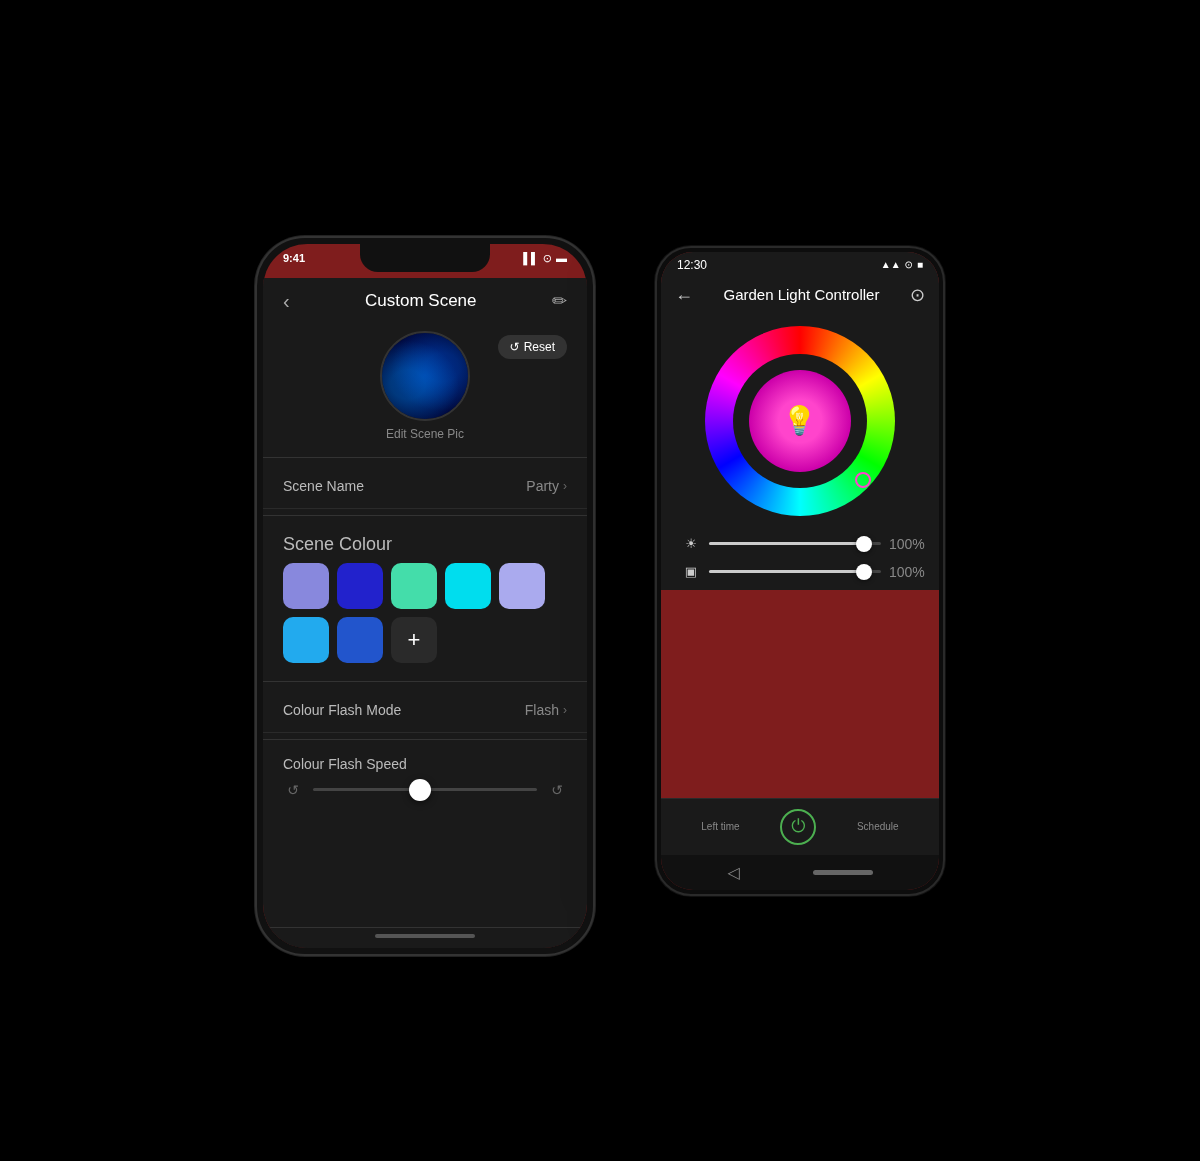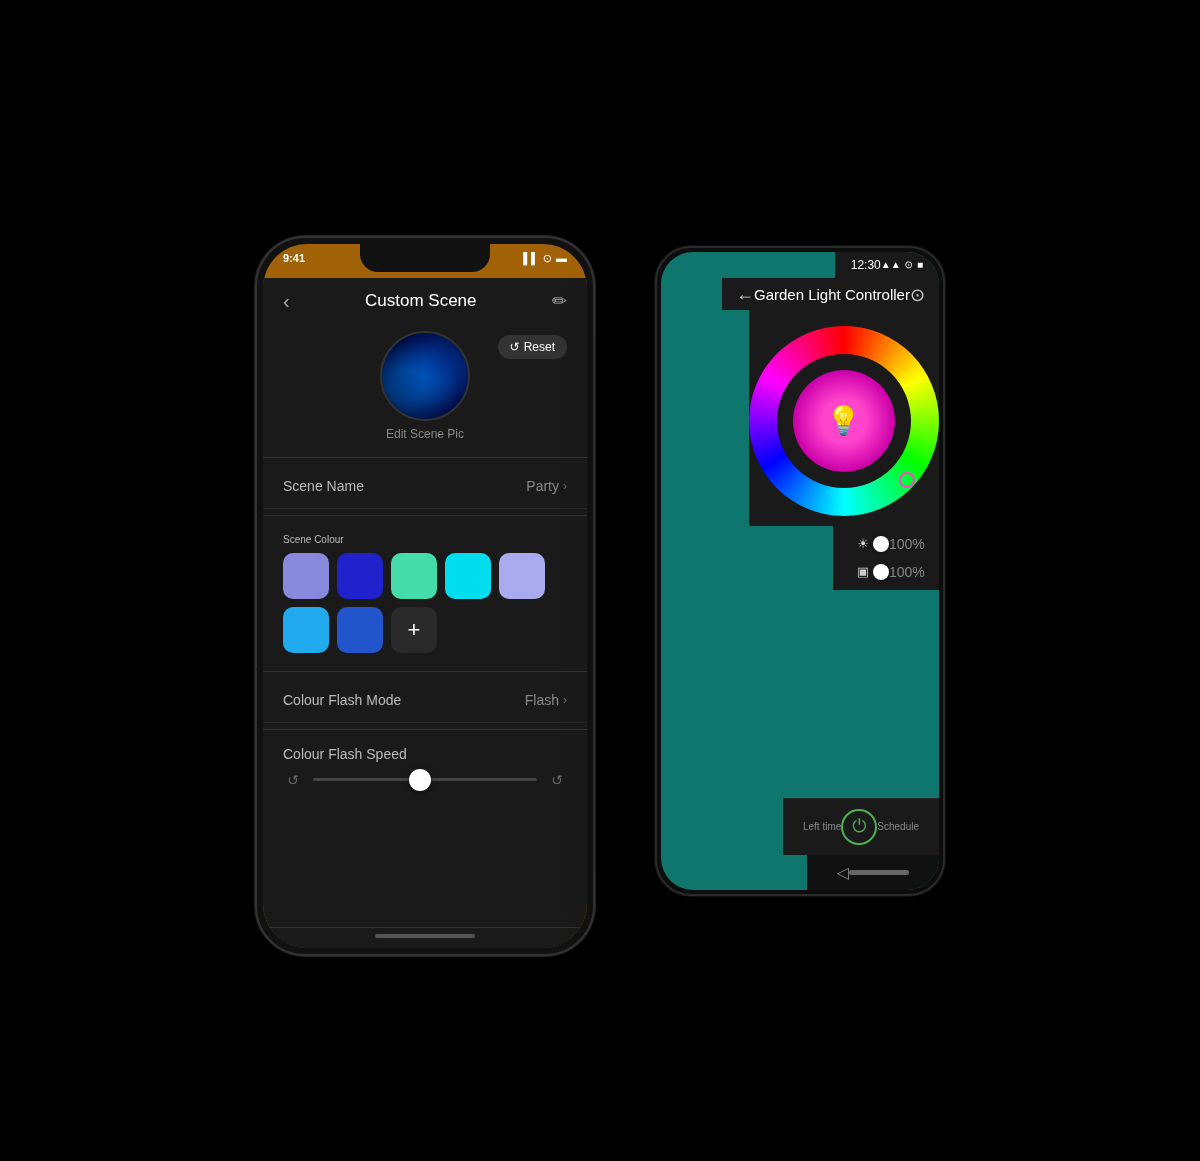--- a/index.html
+++ b/index.html
@@ -34,21 +34,21 @@
       border-radius: 50px;
       border: 2px solid #333;
       box-shadow: 0 0 0 1px #222, 0 30px 80px rgba(0,0,0,0.8);
       overflow: hidden;
       margin-top: 30px;
     }
 
     .phone1-inner {
       position: absolute;
       inset: 6px;
-      background: #a16207;
+      background: #7f1d1d;
       border-radius: 44px;
       overflow: hidden;
     }
 
     .notch {
       position: absolute;
       top: 0;
       left: 50%;
       transform: translateX(-50%);
       width: 130px;
@@ -192,21 +192,21 @@
       gap: 4px;
     }
 
     .chevron {
       color: #666;
       font-size: 12px;
     }
 
     .section-label {
       color: #bbb;
-      font-size: 10px;
+      font-size: 18px;
       padding: 12px 20px 8px;
     }
 
     .color-grid {
       display: flex;
       flex-wrap: wrap;
       gap: 8px;
       padding: 0 20px 12px;
     }
 
@@ -310,24 +310,23 @@
       border-radius: 36px;
       border: 2px solid #2a2a2a;
       box-shadow: 0 0 0 1px #111, 0 30px 80px rgba(0,0,0,0.9);
       overflow: hidden;
       margin-top: -20px;
     }
 
     .phone2-inner {
       position: absolute;
       inset: 4px;
-      background: #0f766e;
+      background: #7f1d1d;
       border-radius: 32px;
       overflow: hidden;
-      align-items: flex-end;
     }
 
     .android-status {
       display: flex;
       justify-content: space-between;
       align-items: center;
       padding: 6px 16px;
       background: #1a1a1a;
     }
 

